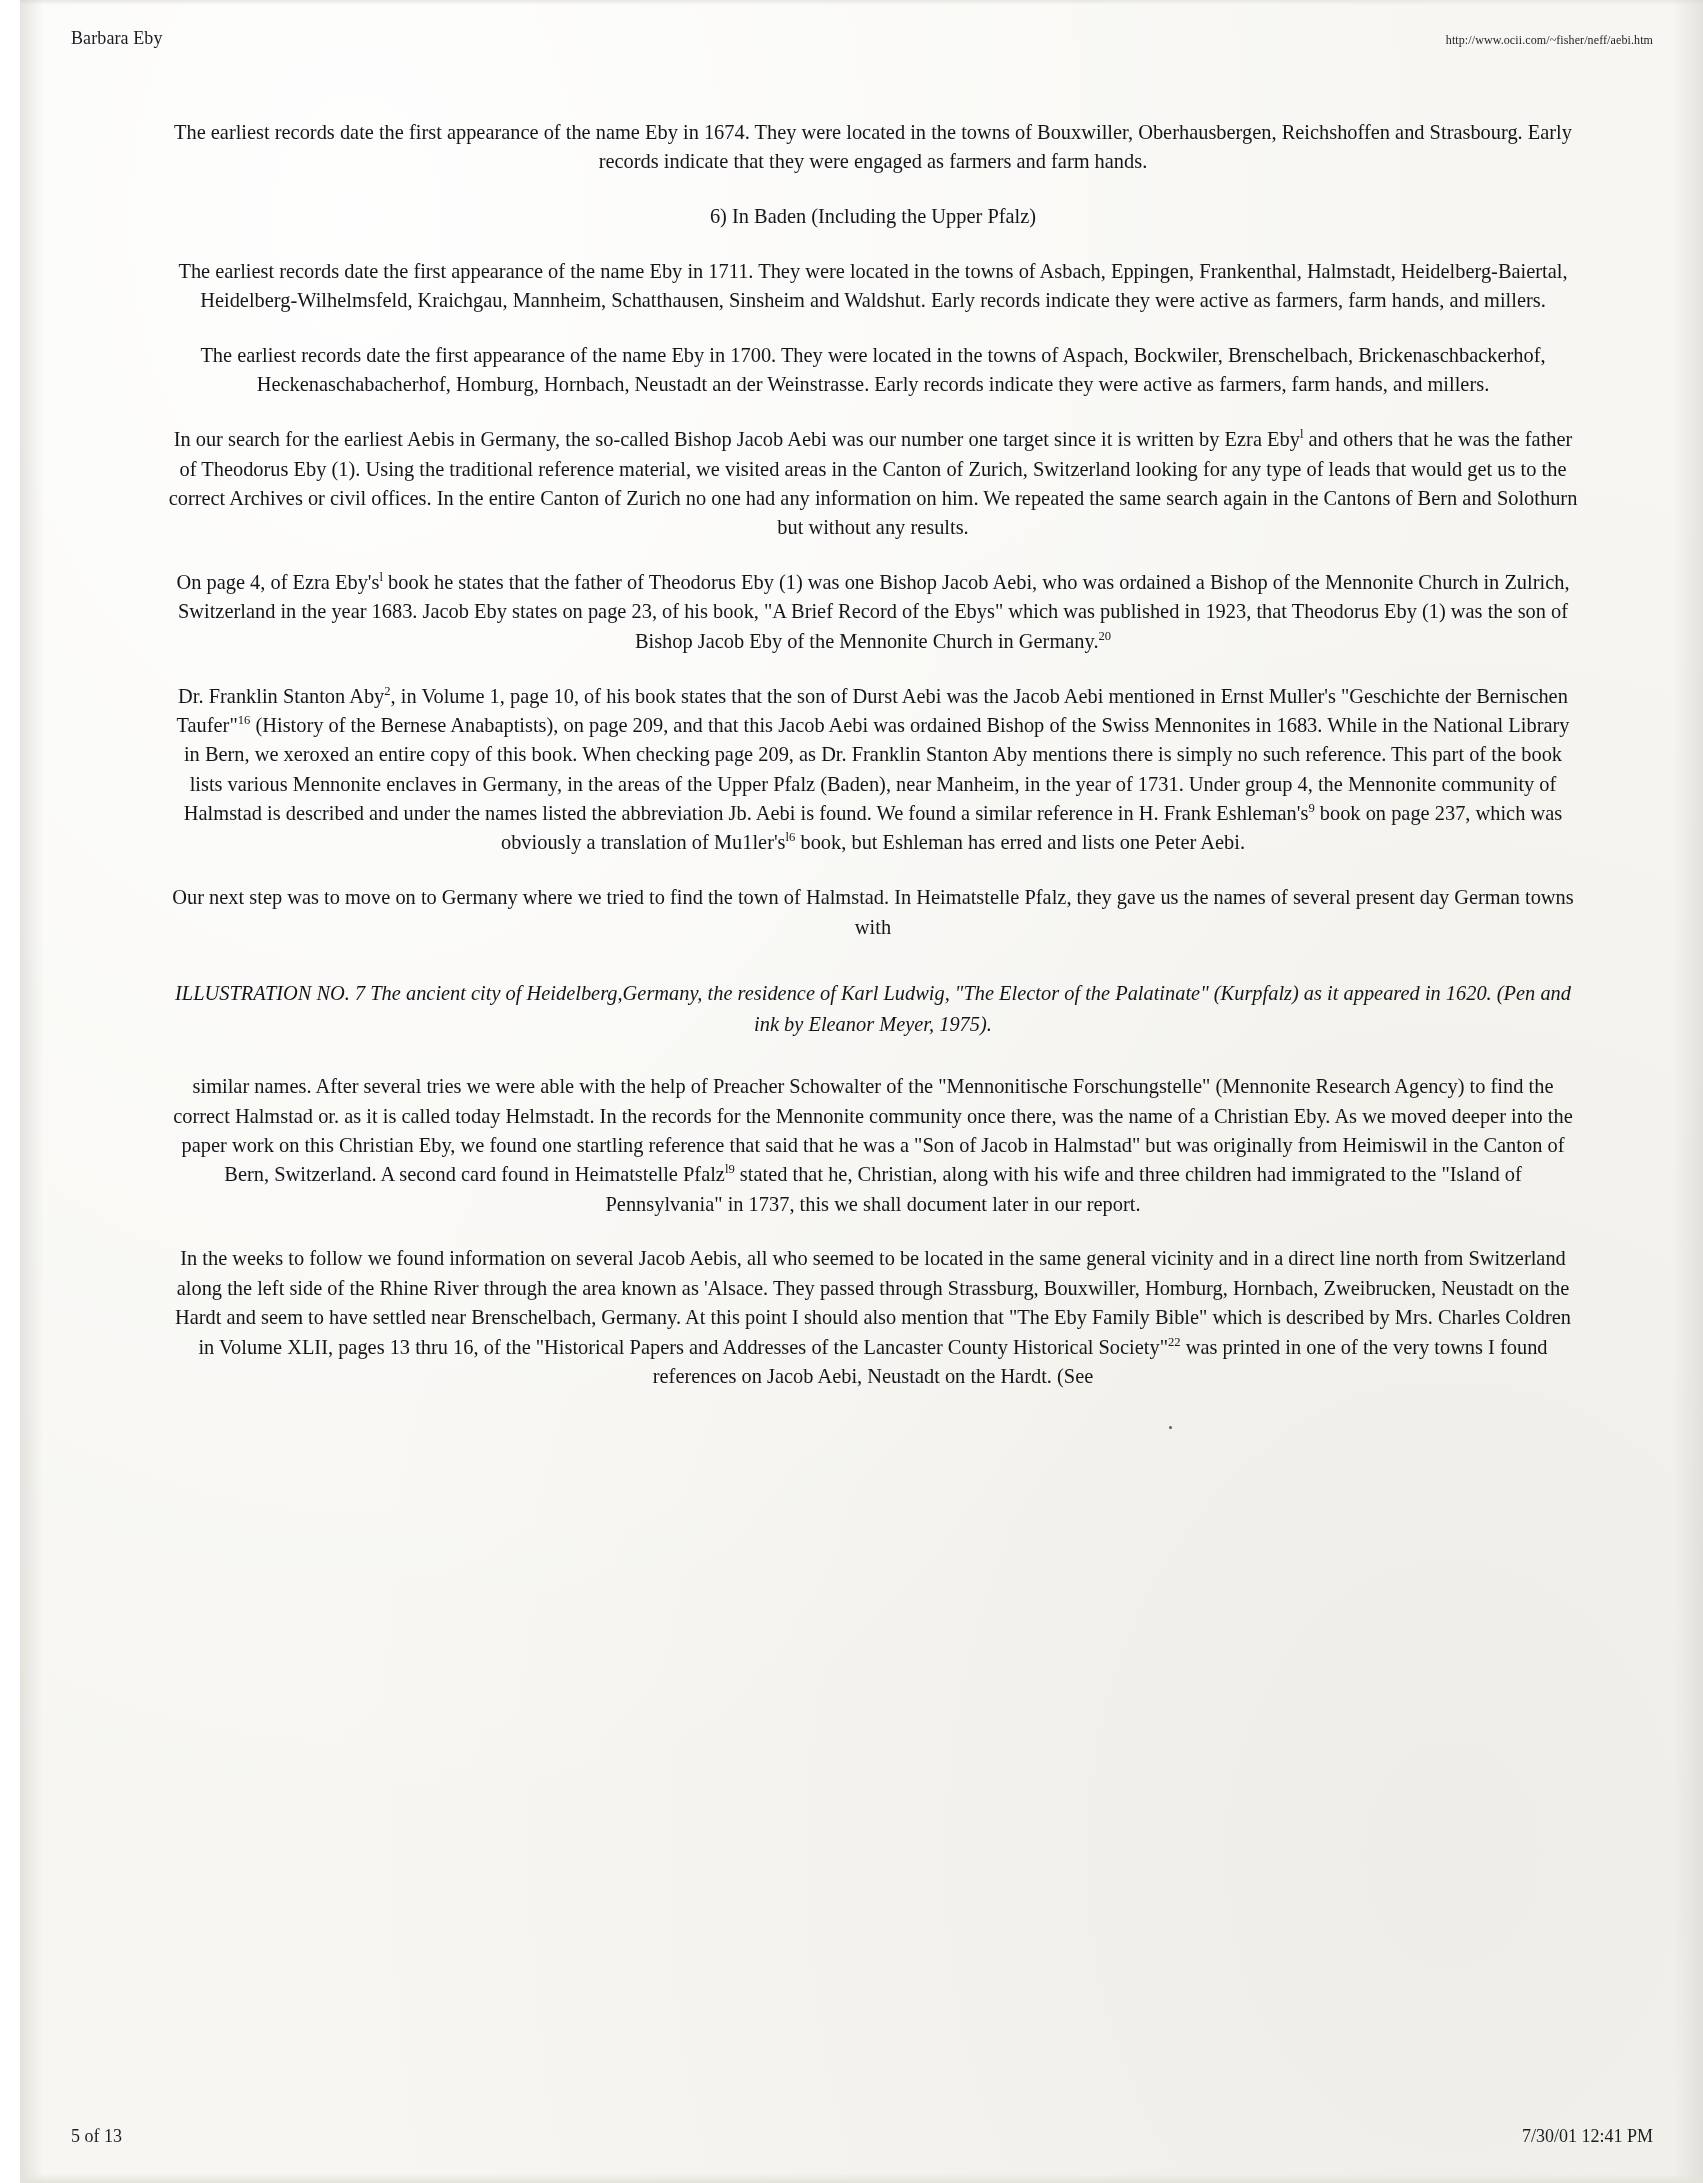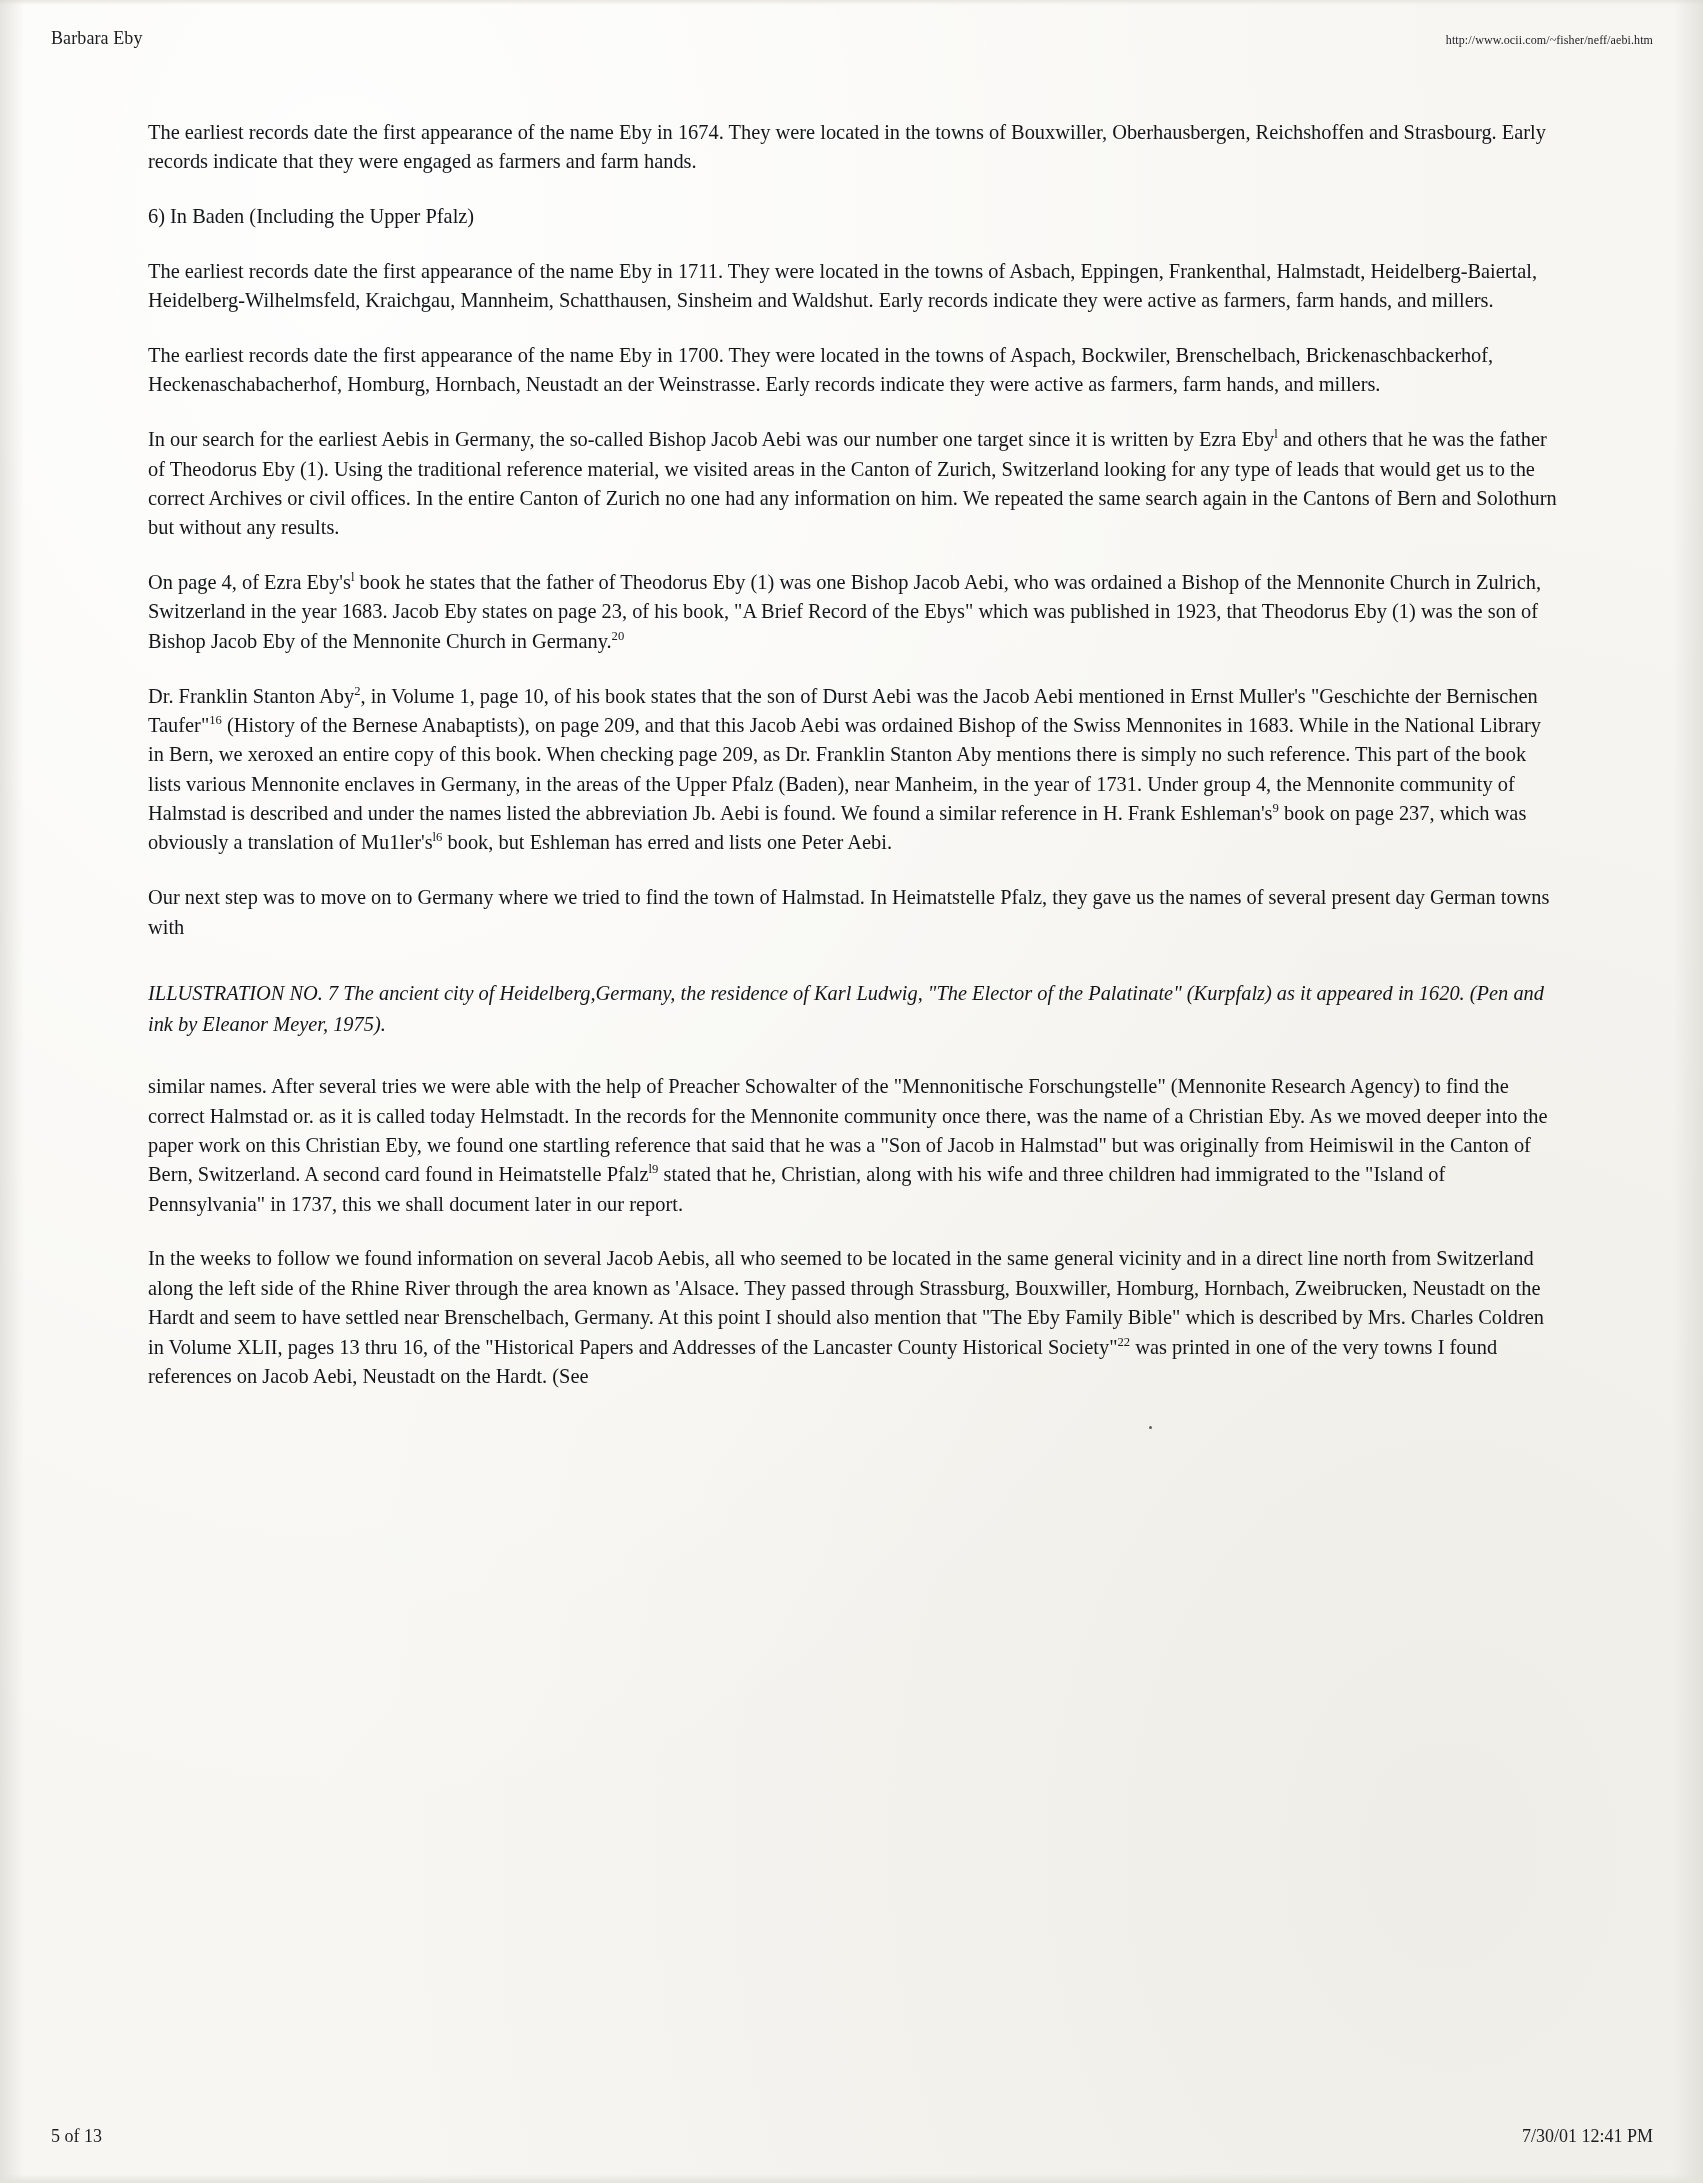--- a/index.html
+++ b/index.html
@@ -15,20 +15,21 @@
     position: relative;
     overflow: hidden;
   }
   .page {
     position: absolute;
     inset: 0;
     background: #f7f6f2;
     background-image:
       radial-gradient(ellipse at 20% 10%, rgba(255,255,255,0.9) 0%, rgba(247,246,242,0) 60%),
       radial-gradient(ellipse at 85% 85%, rgba(238,236,230,0.9) 0%, rgba(247,246,242,0) 55%);
+    margin-left: 20px;
   }
   .paper-edge-top {
     position: absolute;
     top: 0; left: 0; right: 0;
     height: 5.4px;
     background: linear-gradient(to bottom, #e9e7e1, rgba(247,246,242,0));
   }
   .paper-edge-bottom {
     position: absolute;
     bottom: 0; left: 0; right: 0;
@@ -54,20 +55,21 @@
     top: 118px;
     left: 148px;
     width: 1410px;
     font-size: 20.4px;
     line-height: 1.44;
     text-align: left;
     color: #14161a;
   }
   .para {
     margin: 0 0 25.4px 0;
+    text-align: center;
   }
   .para.illus {
     font-style: italic;
     margin-top: 36px;
     margin-bottom: 33px;
     line-height: 1.5;
   }
   sup {
     font-size: 0.62em;
     vertical-align: super;

